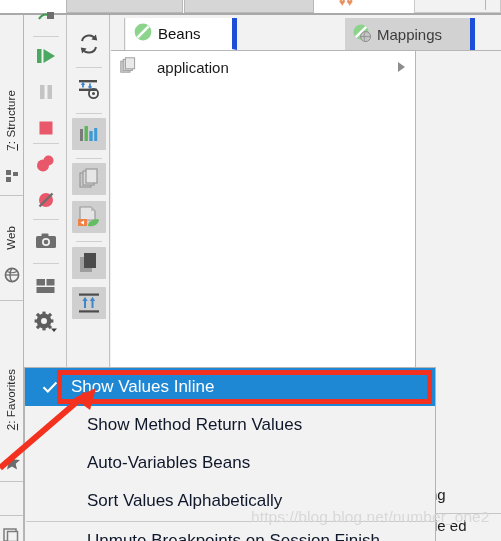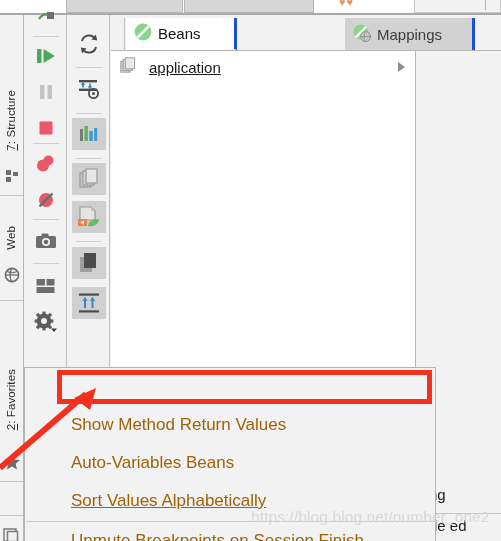--- a/index.html
+++ b/index.html
@@ -161,21 +161,21 @@
     border-right: 1px solid #c0c0c0;
     box-sizing: border-box;
   }
   .tab {
     position: absolute;
     top: 0; height: 32px;
     display: flex; align-items: center;
     gap: 5px;
     padding: 0 7px;
     background: #d2d2d2;
-    border-right: 3px solid #1d4ed8;
+    border-right: 5px solid #1d4ed8;
     box-sizing: border-box;
     font-size: 15px;
     color: #3d3d3d;
   }
   .tab.active {
     background: #ffffff;
     color: #111111;
     border-bottom: 1px solid #ffffff;
   }
   .tab-tail {
@@ -205,21 +205,21 @@
   .tree-row {
     position: absolute;
     left: 0; top: 2px;
     width: 304px; height: 28px;
     display: flex; align-items: center;
     padding-left: 9px;
     box-sizing: border-box;
     font-size: 15px;
     color: #1b1b1b;
   }
-  .tree-row .label { margin-left: 12px; text-decoration: underline; }
+  .tree-row .label { margin-left: 20px; }
   .tree-expander {
     position: absolute;
     right: 10px; top: 9px;
     width: 0; height: 0;
     border-left: 7px solid #8d8d8d;
     border-top: 5px solid transparent;
     border-bottom: 5px solid transparent;
   }
 
   
@@ -263,22 +263,22 @@
     border-bottom: none;
     box-sizing: border-box;
   }
   .menu-item {
     position: absolute;
     left: 0;
     width: 410px; height: 38px;
     display: flex; align-items: center;
     box-sizing: border-box;
     font-size: 17px;
-    color: #a16207;
-    padding-left: 46px;
+    color: #0f172a;
+    padding-left: 62px;
   }
   .menu-item.selected {
     background: #1f88d4;
     color: #ffffff;
     padding-left: 46px;
   }
   .menu-check {
     position: absolute;
     left: 16px; top: 50%;
     transform: translateY(-50%);
@@ -589,30 +589,38 @@
       </div>
     </div>
   </div>
 
   <div class="rb-top"></div>
   <div class="rb-cellA">ng</div>
   <div class="rb-cellB">de ed</div>
 
   <div class="menu">
 
+    <div class="menu-item selected" style="top:0px;">
+      <span class="menu-check">
+        <svg width="18" height="18" viewBox="0 0 18 18">
+          <path d="M2.5 9.2 L6.8 13.4 L15.4 4.6" fill="none" stroke="#ffffff" stroke-width="2.1"></path>
+        </svg>
+      </span>
+      <span>Show Values Inline</span>
+    </div>
 
     <div class="menu-item" style="top:38px;">
       <span>Show Method Return Values</span>
     </div>
 
     <div class="menu-item" style="top:76px;">
       <span>Auto-Variables Beans</span>
     </div>
 
-    <div class="menu-item" style="top:114px;text-decoration:underline;">
+    <div class="menu-item" style="top:114px;">
       <span>Sort Values Alphabetically</span>
     </div>
 
     <div class="menu-sep" style="top:153px;"></div>
 
     <div class="menu-item" style="top:154px;">
       <span>Unmute Breakpoints on Session Finish</span>
     </div>
   </div>
 

